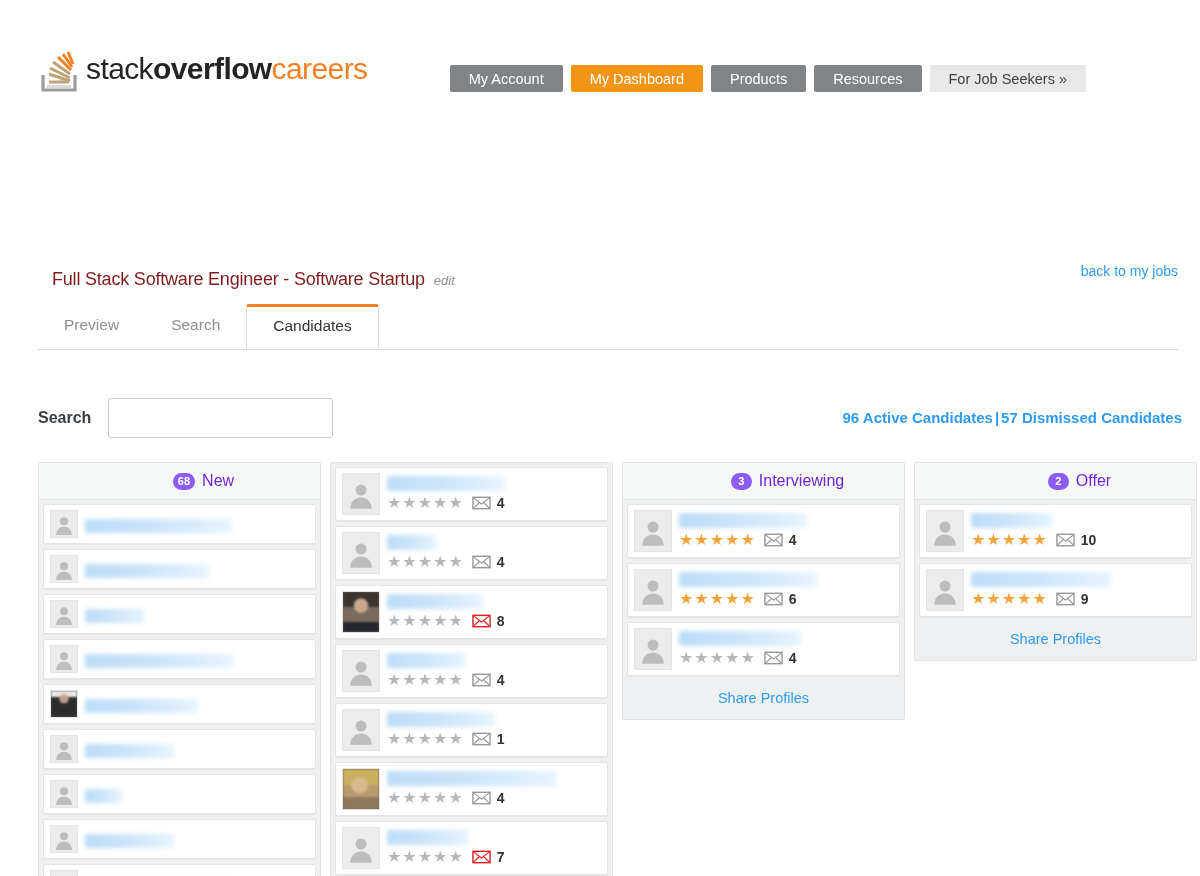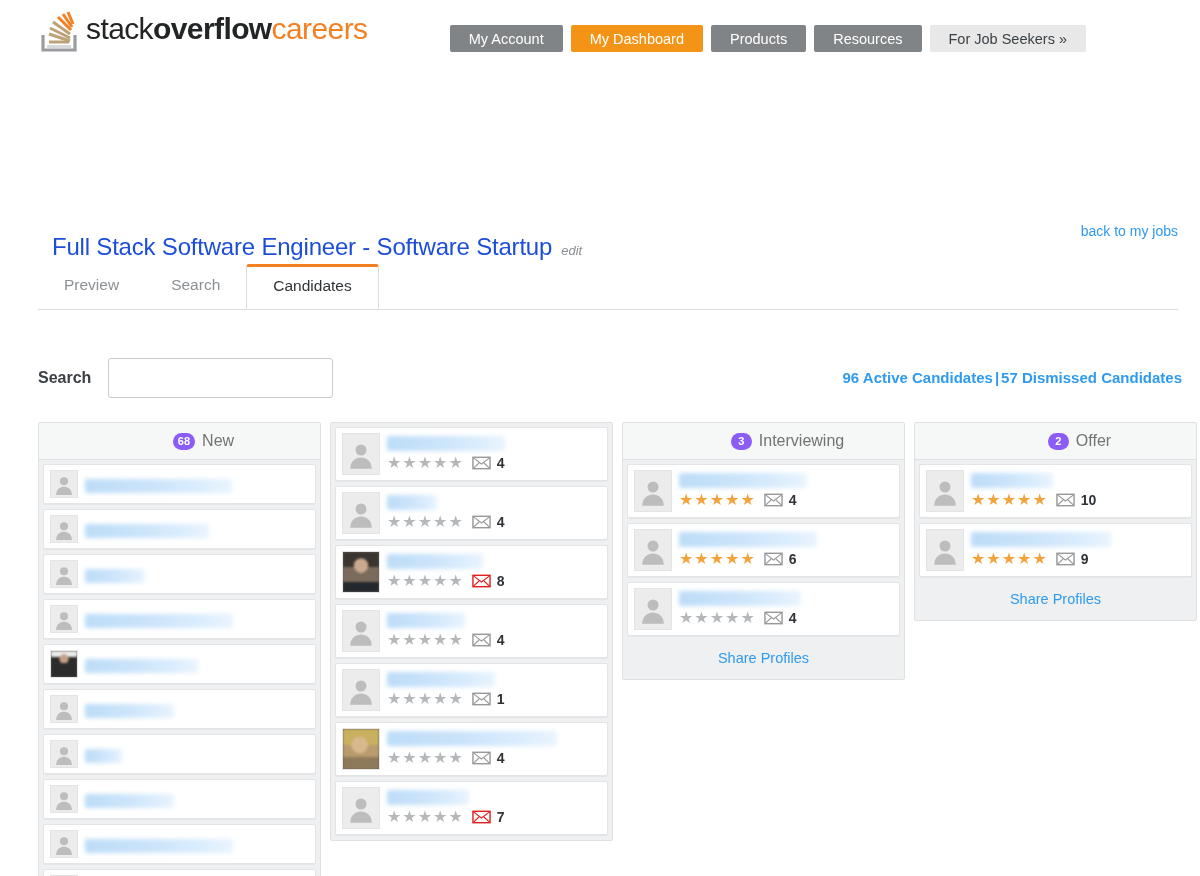--- a/index.html
+++ b/index.html
@@ -10,20 +10,21 @@
     font-family: "Liberation Sans", sans-serif;
     color: #2f3337;
     overflow: hidden;
   }
 
   
   .site-header {
     position: relative;
     height: 78px;
     width: 1108px;
+    margin-top: 40px;
   }
   .logo {
     position: absolute;
     left: 38px; top: 8px;
     display: flex;
     align-items: center;
     gap: 8px;
   }
   .logo-mark { width: 40px; height: 45px; display: block; }
   .logo-text {
@@ -68,23 +69,23 @@
     width: 1200px;
   }
   .title-row {
     position: absolute;
     left: 52px; top: 139px;
     display: flex;
     align-items: baseline;
     gap: 9px;
   }
   .job-title {
-    font-size: 24px;
+    font-size: 18px;
     font-weight: normal;
-    color: #1d4ed8;
+    color: #7f1d1d;
     letter-spacing: -0.2px;
     white-space: nowrap;
   }
   .edit-link {
     font-size: 13px;
     color: #8b9094;
     text-decoration: none;
     cursor: pointer;
     font-style: italic;
   }
@@ -198,21 +199,21 @@
     font-size: 11px;
     font-weight: bold;
     display: inline-flex;
     align-items: center;
     justify-content: center;
     line-height: 1;
     margin-left: 48px;
   }
   .col-title {
     font-size: 16px;
-    color: #737373;
+    color: #6d28d9;
   }
   .col-body { padding: 4px 4px 0 4px; }
 
   .card {
     background: #ffffff;
     border: 1px solid #e2e4e5;
     border-radius: 2px;
     margin-bottom: 5px;
     padding: 5px 6px;
     display: flex;

